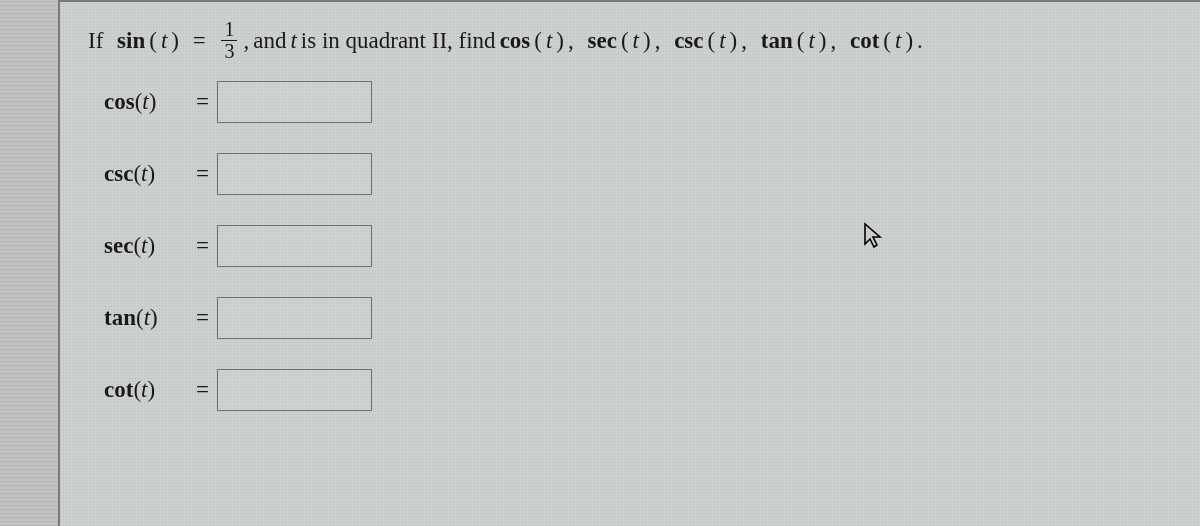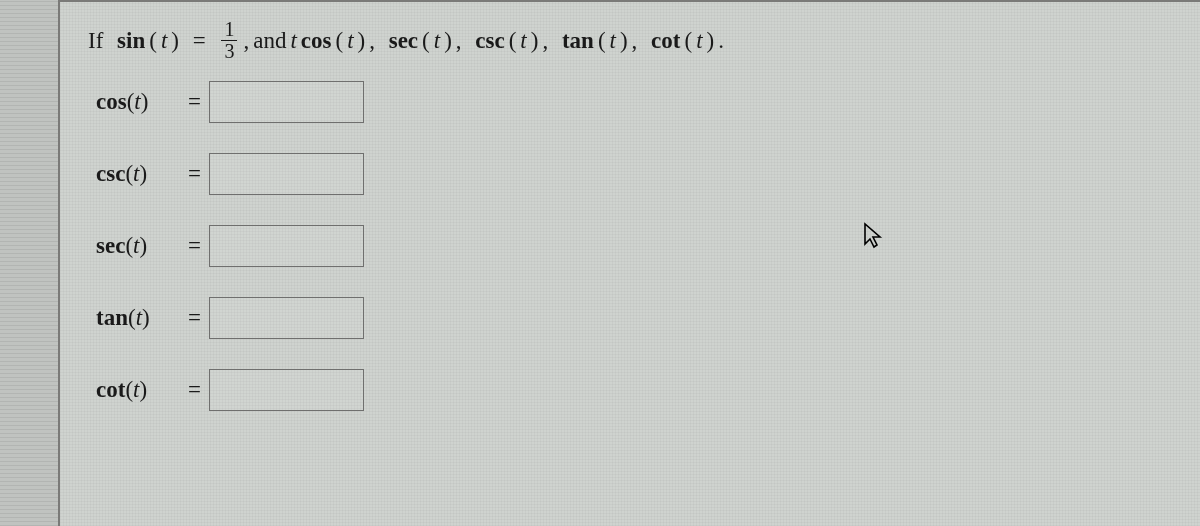--- a/index.html
+++ b/index.html
@@ -70,21 +70,21 @@
   .frac .num {
     padding: 0 3px;
   }
   .frac .den {
     border-top: 1.6px solid #1a1a1a;
     padding: 0 3px;
   }
   .row {
     display: flex;
     align-items: center;
-    margin: 0 0 30px 8px;
+    margin: 0 0 30px 16px;
   }
   .row .label {
     min-width: 92px;
     text-align: left;
   }
   .row .eq {
     margin: 0 8px 0 0;
   }
   input.answer {
     width: 155px;
@@ -115,20 +115,21 @@
   <div class="prompt-line">
     <span>If</span>&nbsp;
     <span class="fn">sin</span><span>(</span><span class="var">t</span><span>)</span>
     &nbsp;<span>=</span>&nbsp;
     <span class="frac">
       <span class="num">1</span>
       <span class="den">3</span>
     </span><span>,</span>
     <span> and </span>
     <span class="var">t</span>
+    <span> is in quadrant II, find </span>
 
     <span class="fn">cos</span><span>(</span><span class="var">t</span><span>)</span><span>,</span>&nbsp;
 
     <span class="fn">sec</span><span>(</span><span class="var">t</span><span>)</span><span>,</span>&nbsp;
 
     <span class="fn">csc</span><span>(</span><span class="var">t</span><span>)</span><span>,</span>&nbsp;
 
     <span class="fn">tan</span><span>(</span><span class="var">t</span><span>)</span><span>,</span>&nbsp;
 
     <span class="fn">cot</span><span>(</span><span class="var">t</span><span>)</span><span>.</span>

